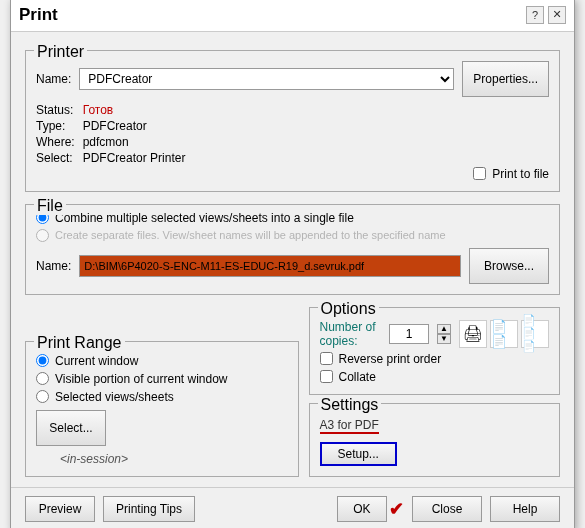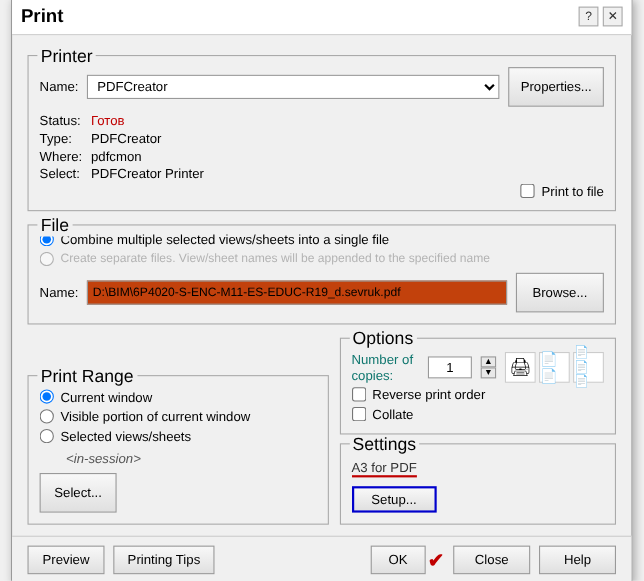--- a/index.html
+++ b/index.html
@@ -372,25 +372,25 @@
           <span>Current window</span>
         </div>
         <div class="radio-row">
           <input type="radio" name="print-range" style="">
           <span>Visible portion of current window</span>
         </div>
         <div class="radio-row">
           <input type="radio" name="print-range" style="">
           <span>Selected views/sheets</span>
         </div>
+        <div style="margin-top:6px;">
+          <button class="std-btn" style="min-width:70px;">Select...</button>
+        </div>
         <div style="margin-top:6px; margin-left:20px;">
           <span class="in-session-text">&lt;in-session&gt;</span>
-        </div>
-        <div style="margin-top:6px;">
-          <button class="std-btn" style="min-width:70px;">Select...</button>
         </div>
       </div>
 
       <div class="options-section">
 
         <div class="options-box">
           <span class="group-label">Options</span>
 
           <div style="display:flex; align-items:center; gap:8px; margin-top:6px;">
             <span style="flex:1;color:#0f766e;">Number of copies:</span>

